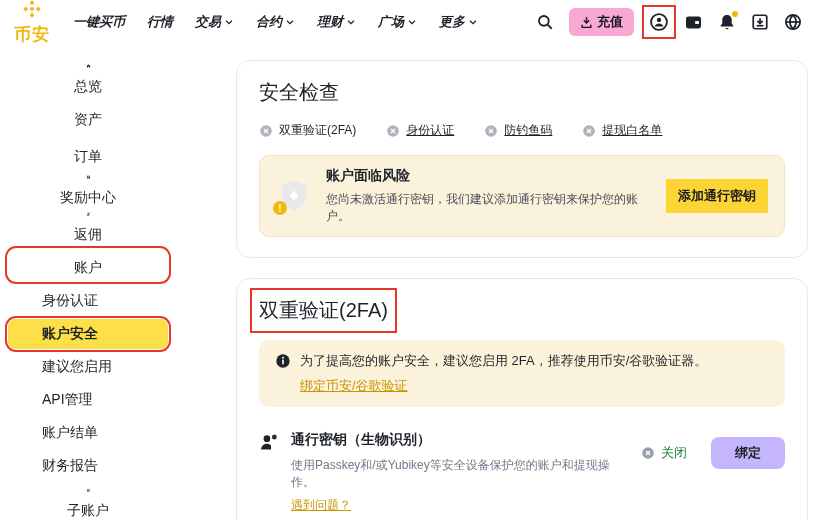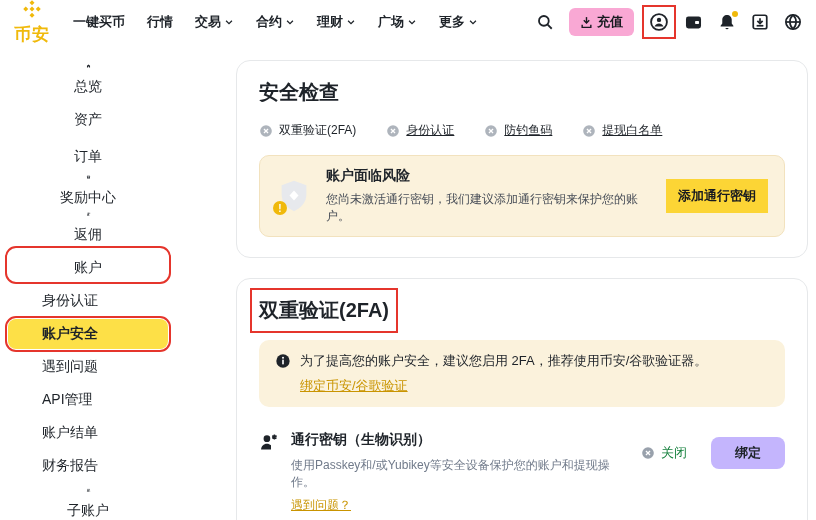--- a/index.html
+++ b/index.html
@@ -7,21 +7,21 @@
   body {
     font-family:"Liberation Sans", sans-serif;
     color:#1E2329; background:#fff; font-size:14px;
   }
   .annot { outline:2px solid #E5352C; }
 
   
   .header { height:44px; display:flex; align-items:center; padding:0 14px 0 14px; }
   .logo { display:flex; align-items:center; gap:4px; margin-right:12px; cursor:pointer;flex-direction:column; }
   .logo-text { color:#F0B90B; font-weight:bold; font-size:17px; letter-spacing:1px; }
-  .nav { display:flex; align-items:flex-end; }
+  .nav { display:flex; align-items:flex-end;font-style:italic; }
   .nav-item { display:flex; align-items:center; gap:3px; padding:0 11px; font-size:13px; font-weight:600; cursor:pointer; white-space:nowrap; }
   .hdr-right { margin-left:auto; display:flex; align-items:center; gap:15px; }
   .icon-btn { display:flex; align-items:center; justify-content:center; cursor:pointer; position:relative; }
   .deposit-btn { display:flex; align-items:center; gap:4px; background:#f9a8d4; border:none;
     border-radius:6px; padding:5px 11px; font-size:13px; font-weight:bold; color:#181A20; cursor:pointer;
     font-family:"Liberation Sans", sans-serif; }
   .annot-profile { outline-offset:5px; }
   .bell-dot { position:absolute; top:-2px; right:-2px; width:6px; height:6px; border-radius:50%; background:#F0B90B; }
 
   
@@ -35,21 +35,21 @@
   .side-item .lbl { flex:1; }
   .side-sub { display:flex; align-items:center; width:160px; height:30px; padding:0 8px 0 34px;
     margin-bottom:3px; font-size:14px; color:#1E2329; cursor:pointer; border-radius:8px; }
   .side-sub.active { background:#fde047; font-weight:bold; }
   .annot-account { outline-offset:1px; }
   .annot-security { outline-offset:1px; }
   .gap-lg { margin-bottom:7px; }
 
   
   .card { border:1px solid #E6E8EA; border-radius:14px; padding:18px 22px 20px 22px; margin-bottom:20px; }
-  .card h2 { font-size:20px; font-weight:bold; }
+  .card h2 { font-size:20px; font-weight:normal; }
   .annot-heading { display:inline-block; outline-offset:7px; }
 
   
   .check-row { display:flex; align-items:center; gap:30px; margin-top:16px; font-size:12px; color:#1E2329; }
   .check-item { display:flex; align-items:center; gap:6px; cursor:pointer; }
   .check-item.u .ck-lbl { text-decoration:underline; }
 
   
   .warn-box { margin-top:16px; background:#FBF2DC; border:1px solid #F2E2BE; border-radius:10px;
     padding:11px 16px; display:flex; align-items:center; gap:14px; }
@@ -247,21 +247,21 @@
         </svg>
     </div>
 
     <div class="side-sub">
         <span>身份认证</span>
       </div>
     <div class="side-sub active annot annot-security">
         <span>账户安全</span>
       </div>
     <div class="side-sub">
-        <span>遇到问题</span>
+        <span>建议您启用</span>
       </div>
     <div class="side-sub">
         <span>API管理</span>
       </div>
     <div class="side-sub">
         <span>账户结单</span>
       </div>
     <div class="side-sub gap-lg">
         <span>财务报告</span>
       </div>

